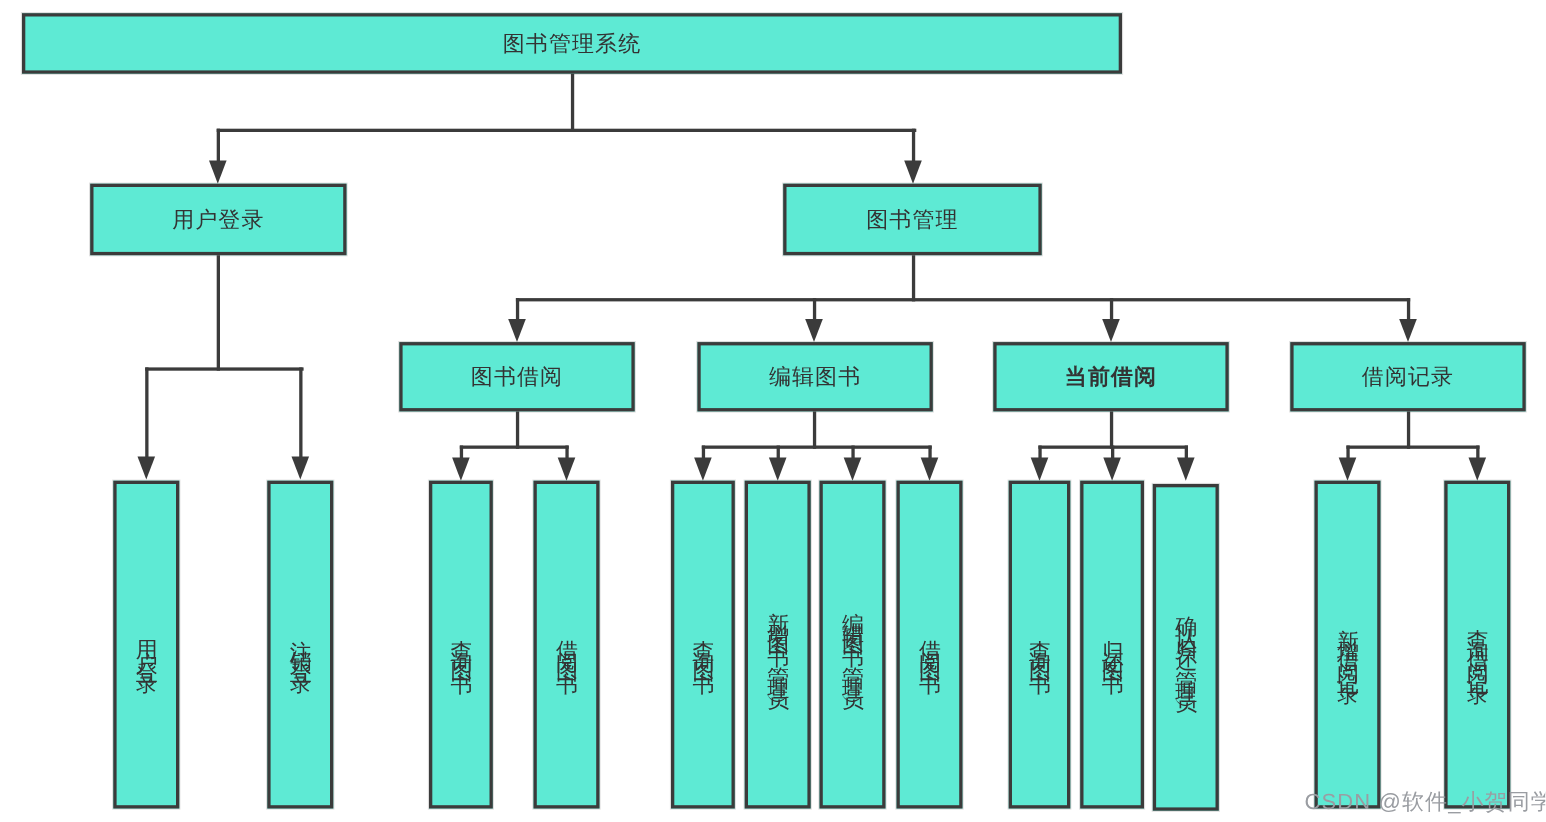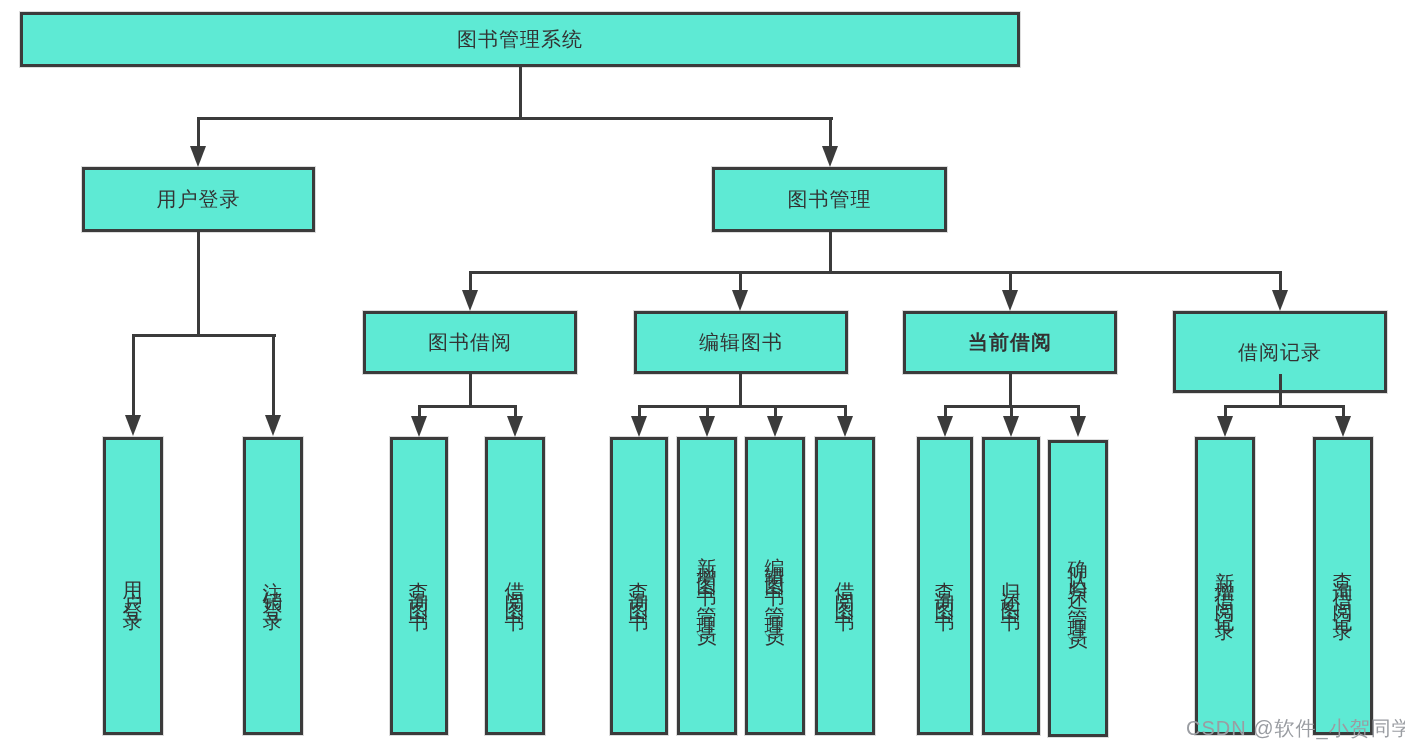--- a/index.html
+++ b/index.html
@@ -73,21 +73,21 @@
 
   <div class="box" style="left:363px; top:311px; width:214px; height:63px;">
     <span class="hlabel">图书借阅</span>
   </div>
   <div class="box" style="left:634px; top:311px; width:214px; height:63px;">
     <span class="hlabel">编辑图书</span>
   </div>
   <div class="box" style="left:903px; top:311px; width:214px; height:63px;font-weight:bold;">
     <span class="hlabel">当前借阅</span>
   </div>
-  <div class="box" style="left:1173px; top:311px; width:214px; height:82px;">
+  <div class="box" style="left:1173px; top:311px; width:214px; height:63px;">
     <span class="hlabel">借阅记录</span>
   </div>
 
   <div class="line" style="left:469px; top:374px; width:3px; height:34px;"></div>
   <div class="line" style="left:418px; top:405px; width:99px; height:3px;"></div>
   <div class="line" style="left:418px; top:405px; width:3px; height:14px;"></div>
   <div class="arrow" style="left:411px; top:416px;"></div>
   <div class="line" style="left:514px; top:405px; width:3px; height:14px;"></div>
   <div class="arrow" style="left:507px; top:416px;"></div>
 

